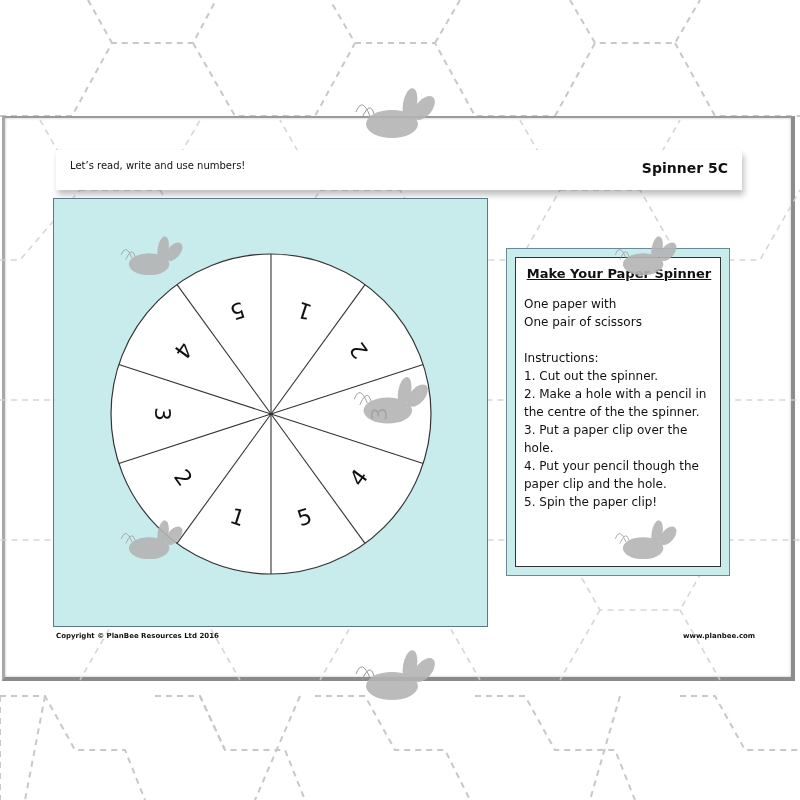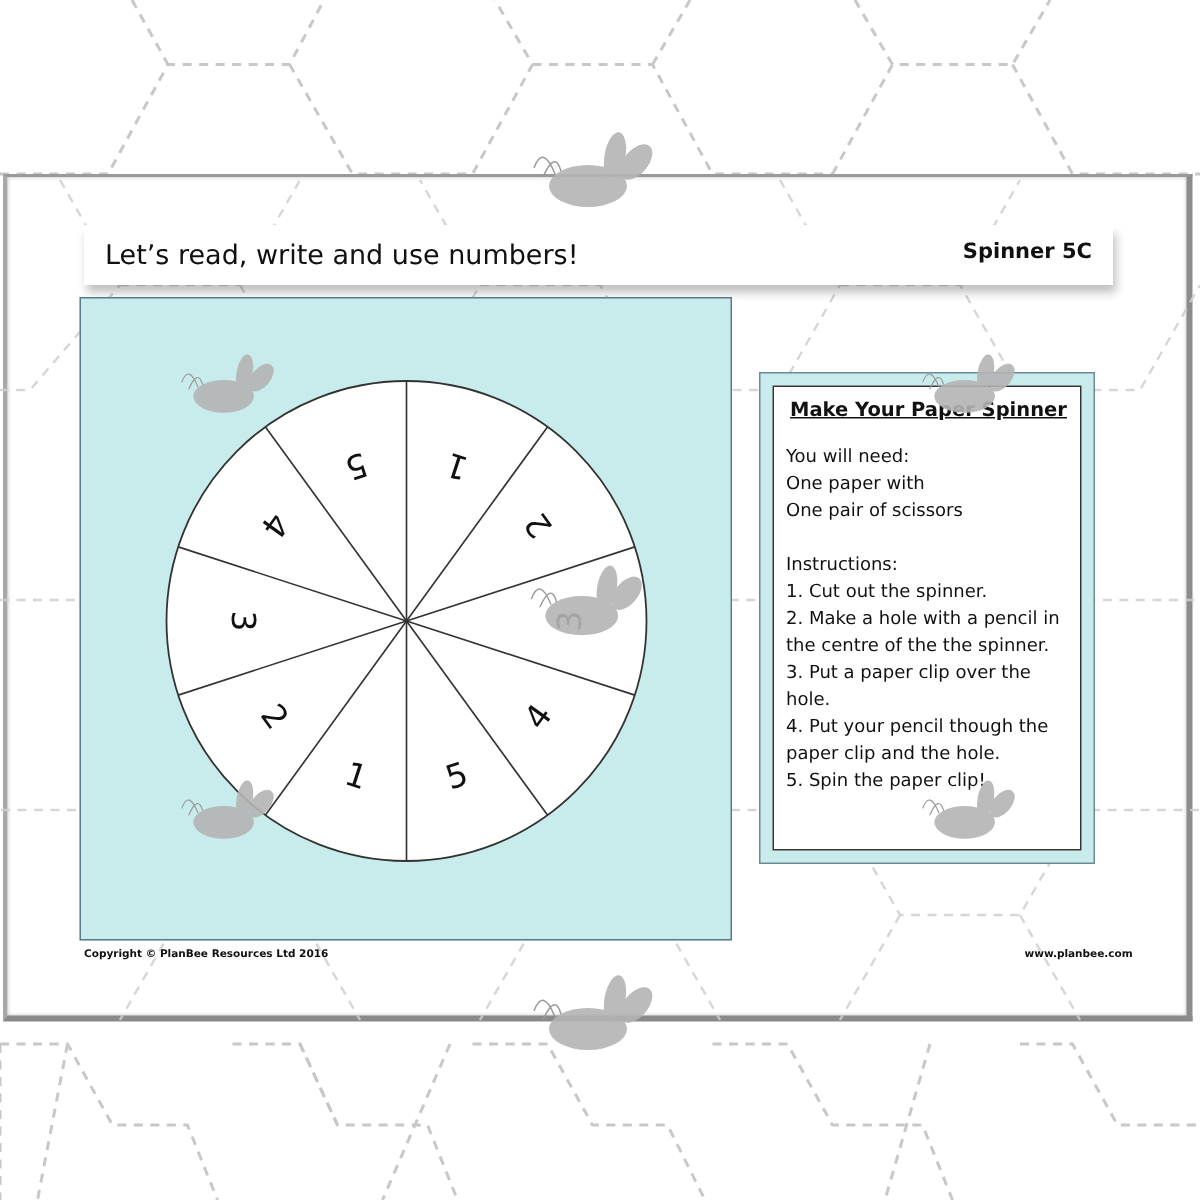--- a/index.html
+++ b/index.html
@@ -4,21 +4,21 @@
 <style>
   html, body { margin:0; padding:0; }
   body { width:800px; height:800px; position:relative; overflow:hidden; background:#ffffff; font-family:"DejaVu Sans", sans-serif; }
   .hexbg { position:absolute; left:0; top:0; width:800px; height:800px; }
   .page { position:absolute; left:2px; top:116px; width:793px; height:565px; background:#ffffff;
           border-top:2px solid #9a9a9a; border-left:3px solid #a8a8a8; border-right:4px solid #8c8c8c; border-bottom:4px solid #8a8a8a;
           box-shadow: inset 0 0 3px rgba(0,0,0,0.25); box-sizing:border-box; }
   .hexpage { position:absolute; left:0; top:0; width:800px; height:800px; pointer-events:none; }
   .title-strip { position:absolute; left:56px; top:150px; width:686px; height:40px; background:#fff;
                  box-shadow: 2px 5px 6px rgba(0,0,0,0.25); }
-  .title-left { position:absolute; left:14px; top:10px; font-size:18px; color:#111; }
+  .title-left { position:absolute; left:14px; top:10px; font-size:10px; color:#111; }
   .title-right { position:absolute; right:14px; top:10px; font-size:14px; color:#111;font-weight:bold; }
   .spinner-panel { position:absolute; left:53px; top:198px; width:435px; height:429px; background:#c8ebeb;
                    border:1px solid #5a7a8a; box-sizing:border-box; }
   .instr-panel { position:absolute; left:506px; top:248px; width:224px; height:328px; background:#c8ebeb;
                  border:1px solid #6a8a9a; box-sizing:border-box; }
   .instr-card { position:absolute; left:8px; top:8px; width:206px; height:310px; background:#fff; border:1px solid #333; box-sizing:border-box; padding:8px 6px 0 8px; }
   .instr-title { text-align:center; font-weight:bold; font-size:13px; text-decoration:underline; color:#111; margin-bottom:14px; }
   .instr-line { font-size:12px; line-height:18px; color:#111; }
   .gap { height:18px; }
   .footer-left { position:absolute; left:56px; top:632px; font-size:7px; font-weight:bold; color:#111; }
@@ -120,21 +120,20 @@
         <text transform="rotate(306) translate(0,-110) rotate(180)">4</text>
         <text transform="rotate(342) translate(0,-110) rotate(180)">5</text>
       </g>
     </g>
   </svg>
 </div>
 
 <div class="instr-panel">
   <div class="instr-card">
     <div class="instr-title">Make Your Paper Spinner</div>
-    <div class="instr-line">You will need:</div>
     <div class="instr-line">One paper with</div>
     <div class="instr-line">One pair of scissors</div>
     <div class="gap"></div>
     <div class="instr-line">Instructions:</div>
     <div class="instr-line">1. Cut out the spinner.</div>
     <div class="instr-line">2. Make a hole with a pencil in</div>
     <div class="instr-line">the centre of the the spinner.</div>
     <div class="instr-line">3. Put a paper clip over the</div>
     <div class="instr-line">hole.</div>
     <div class="instr-line">4. Put your pencil though the</div>

